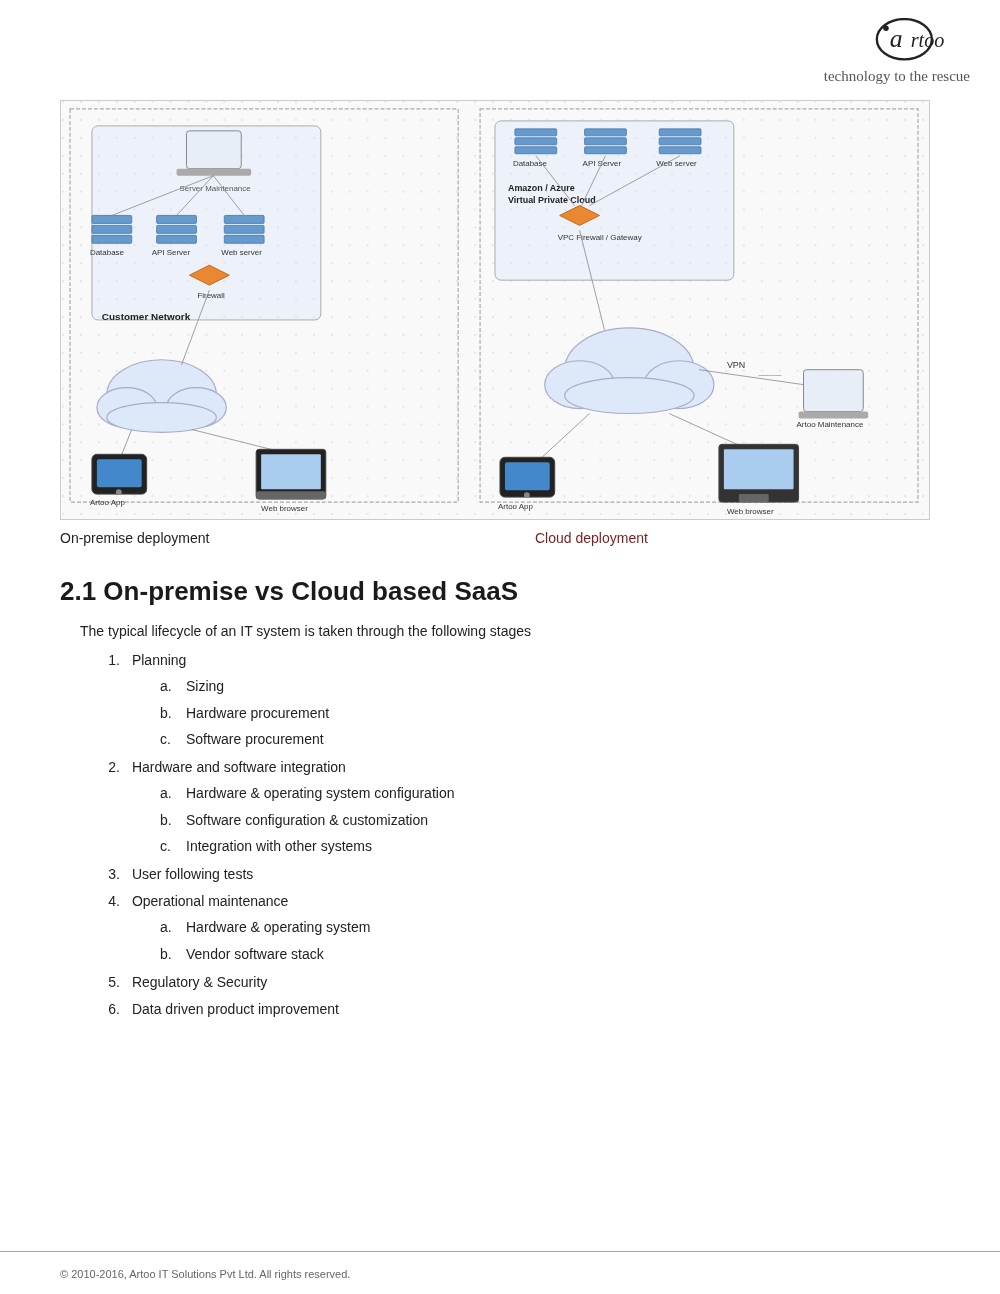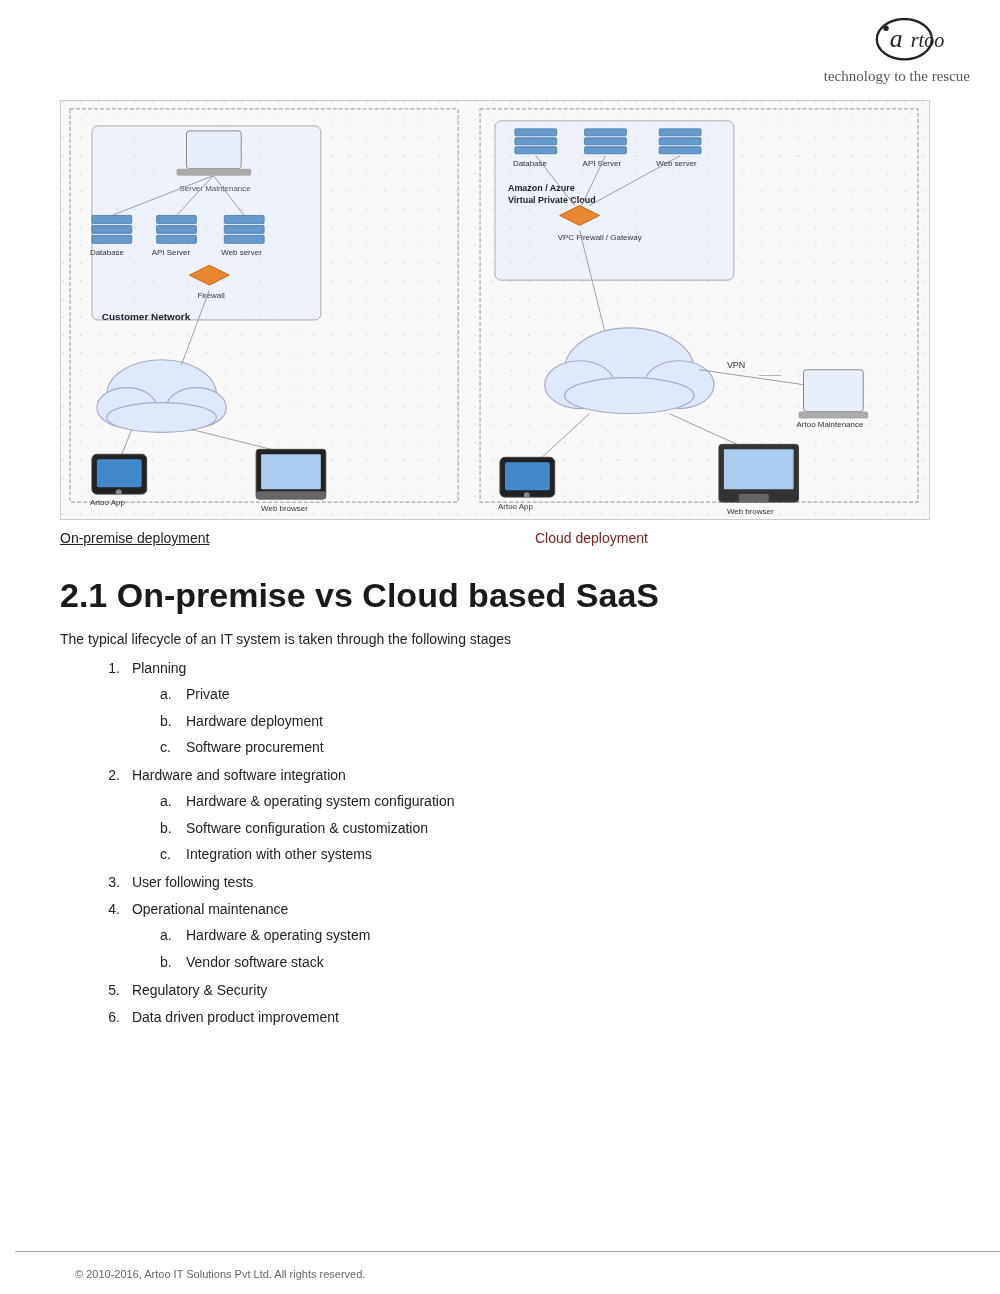--- a/index.html
+++ b/index.html
@@ -55,53 +55,53 @@
     .diagram-caption {
       display: flex;
       width: 870px;
       margin-bottom: 30px;
     }
     .diagram-caption-left {
       width: 50%;
       font-size: 14px;
       color: #222;
       font-family: Arial, sans-serif;
-      text-decoration: underline;
     }
     .diagram-caption-right {
       width: 50%;
       font-size: 14px;
       color: #7f1d1d;
       font-family: Arial, sans-serif;
       padding-left: 40px;
     }
 
     
     .diagram-svg {
       width: 100%;
       height: 100%;
     }
 
     
     .section-title {
-      font-size: 34px;
+      font-size: 26px;
       font-weight: bold;
       color: #1a1a1a;
       font-family: Arial, sans-serif;
       margin-bottom: 14px;
       margin-top: 10px;
     }
 
     
     .body-text {
       font-size: 14px;
       color: #222;
       font-family: Arial, sans-serif;
       margin-bottom: 6px;
       line-height: 1.5;
+      margin-left: 20px;
     }
 
     
     .main-list {
       list-style: none;
       margin-left: 40px;
       font-family: Arial, sans-serif;
       font-size: 14px;
       line-height: 1.8;
     }
@@ -131,21 +131,21 @@
       margin-bottom: 0px;
     }
     .sub-list > li.sub-a::before { content: "a."; display: inline-block; width: 18px; margin-right: 8px; }
     .sub-list > li.sub-b::before { content: "b."; display: inline-block; width: 18px; margin-right: 8px; }
     .sub-list > li.sub-c::before { content: "c."; display: inline-block; width: 18px; margin-right: 8px; }
 
     
     .footer {
       position: absolute;
       bottom: 0;
-      left: 15px;
+      left: 0;
       right: 0;
       border-top: 1px solid #aaa;
       padding: 12px 60px;
     }
     .footer-text {
       font-size: 11px;
       color: #666;
       font-family: Arial, sans-serif;
     }
   </style>
@@ -295,22 +295,22 @@
   </div>
 
   <h2 class="section-title">2.1 On-premise vs Cloud based SaaS</h2>
 
   <p class="body-text">The typical lifecycle of an IT system is taken through the following stages</p>
 
   <ol class="main-list">
     <li class="item-1">
       <span>Planning</span>
       <ul class="sub-list">
-        <li class="sub-a">Private</li>
-        <li class="sub-b">Hardware deployment</li>
+        <li class="sub-a">Sizing</li>
+        <li class="sub-b">Hardware procurement</li>
         <li class="sub-c">Software procurement</li>
       </ul>
     </li>
     <li class="item-2">
       <span>Hardware and software integration</span>
       <ul class="sub-list">
         <li class="sub-a">Hardware &amp; operating system configuration</li>
         <li class="sub-b">Software configuration &amp; customization</li>
         <li class="sub-c">Integration with other systems</li>
       </ul>

